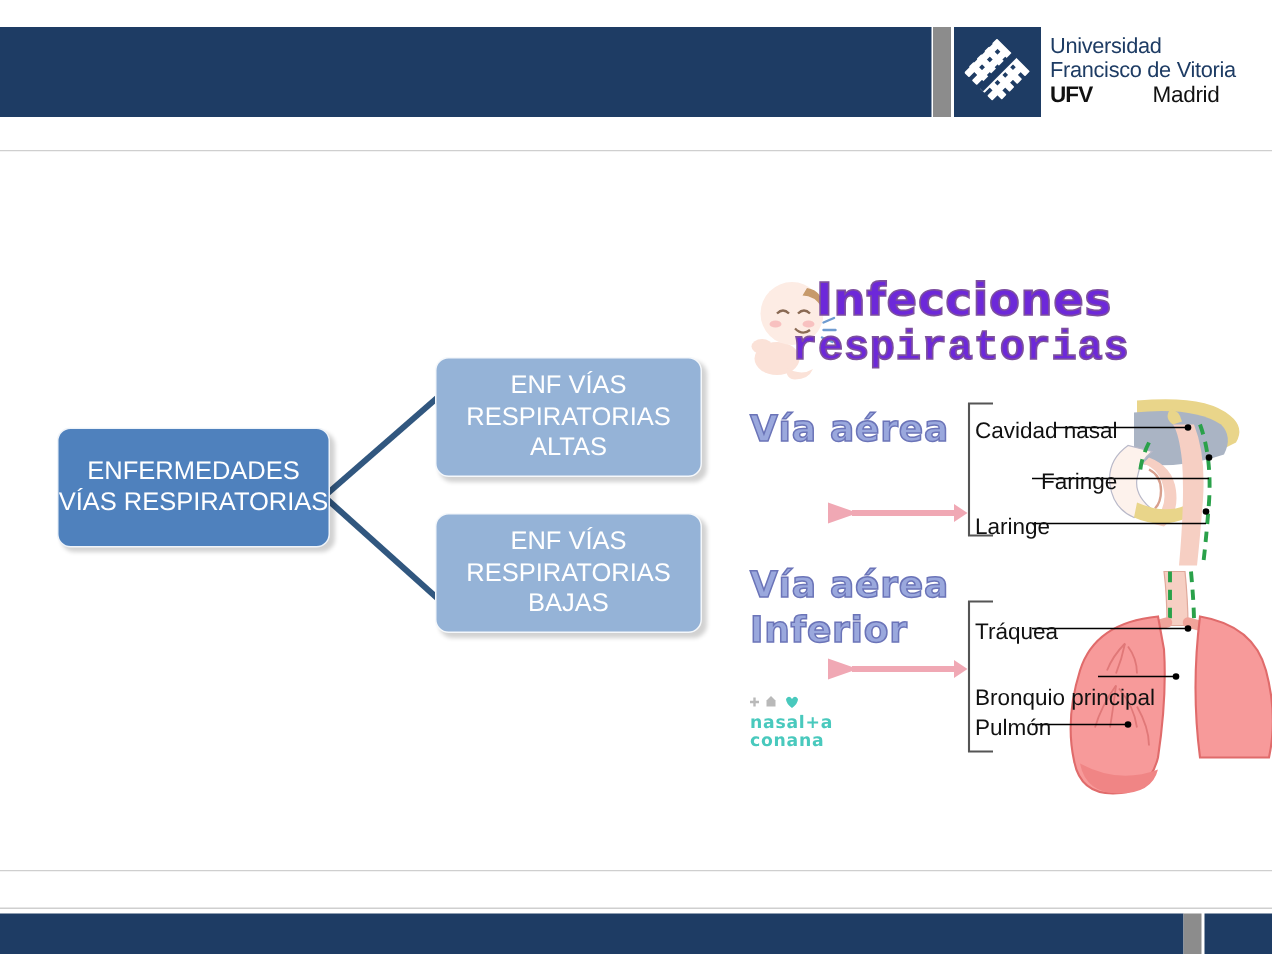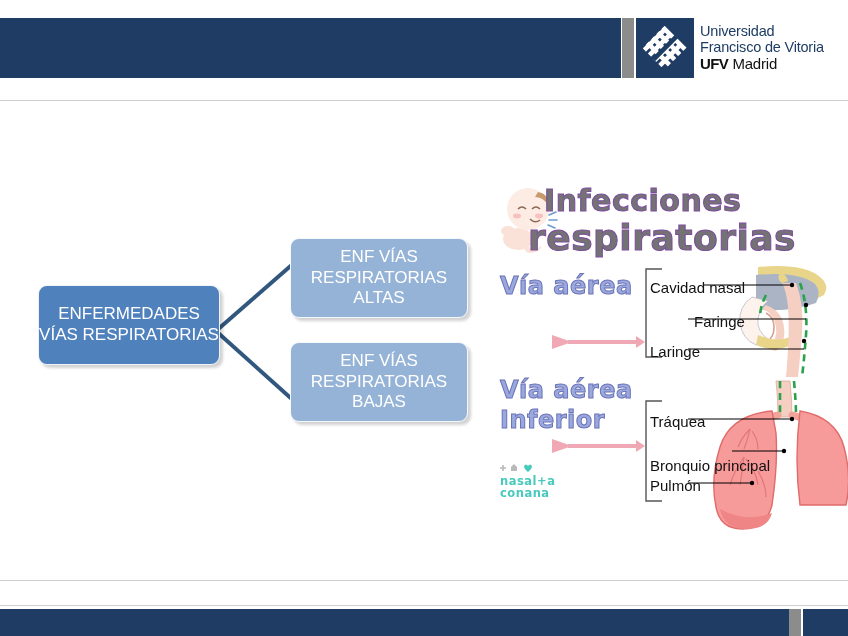--- a/index.html
+++ b/index.html
@@ -15,21 +15,21 @@
   .header{position:absolute;left:0;top:0;width:848px;height:100px;background:#ffffff;}
   .hdr-bar{position:absolute;left:-4px;top:18px;width:625px;height:60px;background:#1e3c64;}
   .hdr-gray{position:absolute;left:622px;top:18px;width:12px;height:60px;background:#8c8c8c;}
   .hdr-logo-box{position:absolute;left:636px;top:18px;width:58px;height:60px;background:#1e3c64;
      display:flex;align-items:center;justify-content:center;}
   .hdr-logo-box svg{display:block;}
   .hdr-wordmark{position:absolute;left:700px;top:24px;width:150px;color:#1e3c64;line-height:1.08;}
   .hdr-wordmark .w1,.hdr-wordmark .w2{font-size:14.5px;letter-spacing:-0.2px;color:#1e3c64;}
   .hdr-wordmark .w3{font-size:15px;margin-top:1px;color:#111111;}
   .hdr-wordmark .w3 b{color:#111111;font-weight:bold;letter-spacing:-0.6px;}
-  .hdr-wordmark .w3 span{font-weight:normal;letter-spacing:-0.2px;}
+  .hdr-wordmark .w3 span{font-weight:normal;letter-spacing:-0.2px;margin-left:36px;}
   .hdr-rule{position:absolute;left:0;top:100px;width:848px;height:1px;background:#cfcfcf;}
 
   
   .slide{position:absolute;left:0;top:101px;width:848px;height:479px;background:#ffffff;}
 
   
   .flow{position:absolute;left:0;top:0;width:490px;height:479px;}
   .node{position:absolute;border-radius:9px;color:#ffffff;
      display:flex;align-items:center;justify-content:center;text-align:center;
      box-shadow:3px 3px 3px rgba(0,0,0,0.18);
@@ -37,23 +37,23 @@
      line-height:1.22;}
   .node-main{left:38px;top:184px;width:180px;height:78px;background:#4f81bd;font-size:17px;}
   .node-child{width:176px;height:78px;background:#95b3d7;font-size:17px;}
   .node-alta{left:290px;top:137px;}
   .node-baja{left:290px;top:241px;}
   .connect{position:absolute;left:210px;top:130px;width:110px;height:200px;}
 
   
   .illus{position:absolute;left:492px;top:72px;width:356px;height:420px;}
   .title-line{position:absolute;font-family:"DejaVu Sans", sans-serif;font-weight:bold;
-     color:#737373;-webkit-text-stroke:1.1px #7d4f9e;letter-spacing:0.5px;}
+     color:#6d28d9;-webkit-text-stroke:1.1px #7d4f9e;letter-spacing:0.5px;}
   .t1{left:52px;top:10px;font-size:30px;}
-  .t2{left:36px;top:44px;font-size:36px;}
+  .t2{left:36px;top:44px;font-size:28px;font-family:Liberation Mono, monospace;}
   .baby{position:absolute;left:2px;top:6px;width:68px;height:78px;}
   .via{position:absolute;font-family:"DejaVu Sans", sans-serif;font-weight:bold;
      color:#9aa8dd;-webkit-text-stroke:1px #6b74b8;font-size:24px;letter-spacing:0.5px;line-height:1.25;}
   .via-sup{left:8px;top:98px;}
   .via-inf{left:8px;top:202px;}
   .parrow{position:absolute;height:22px;width:96px;}
   .pa-sup{left:58px;top:158px;}
   .pa-inf{left:58px;top:262px;}
 
   .anat{position:absolute;left:148px;top:88px;width:208px;height:290px;}

